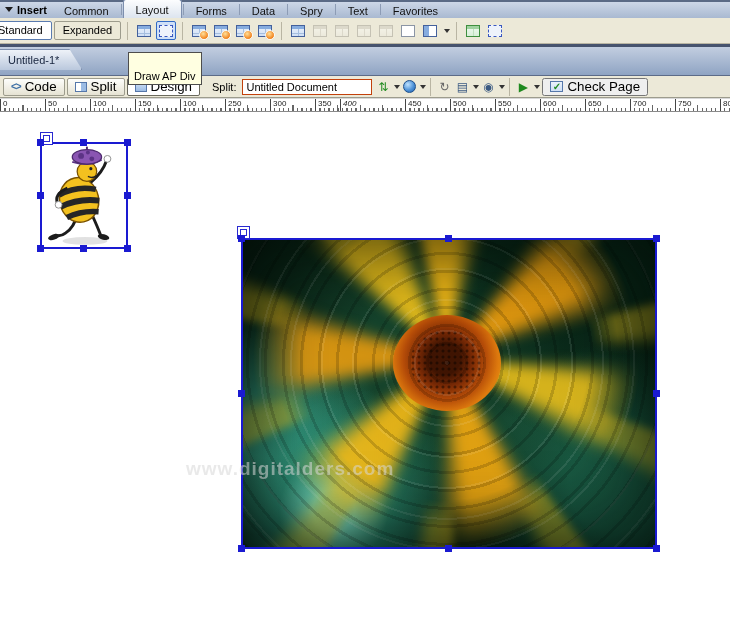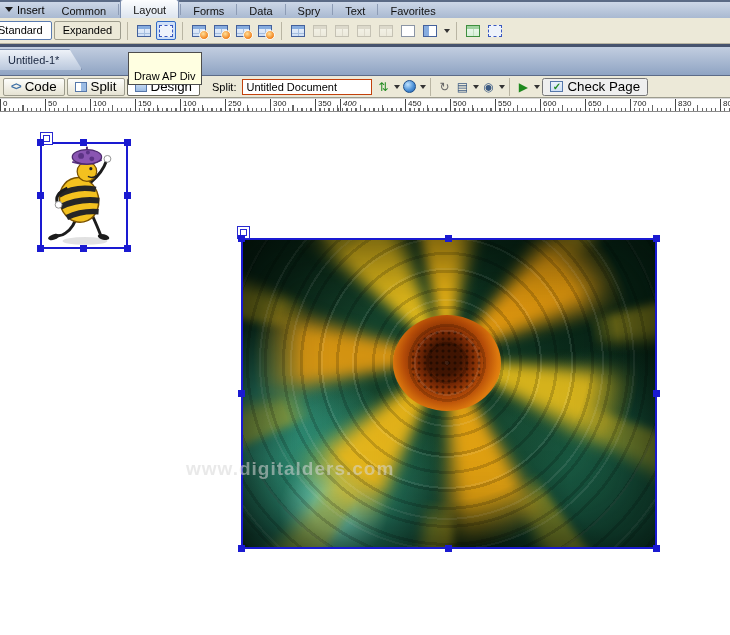--- a/index.html
+++ b/index.html
@@ -11,21 +11,21 @@
   }
 
   
   .top-strip { height:2px; background:#5a6a85; }
 
   
   .insert-bar {
     height:16px; background:linear-gradient(#ccd7e7,#a9b9d1);
     display:flex; align-items:flex-end; padding:0 3px; position:relative;
   }
-  .insert-menu { display:flex; align-items:center; gap:4px; font-weight:normal; padding:0 6px 2px 2px; }
+  .insert-menu { display:flex; align-items:center; gap:4px; font-weight:bold; padding:0 6px 2px 2px; }
   .tri-down { width:0; height:0; border:4px solid transparent; border-top:5px solid #1c1c1c; margin-top:4px; }
   .ins-tabs { display:flex; align-items:flex-end; height:100%; }
   .ins-tab { padding:2px 11px 1px; color:#101010; cursor:default; }
   .ins-tab.active {
     background:linear-gradient(#fcfdfe,#dde5ef);
     border:1px solid #7d8fae; border-bottom:none;
     border-radius:3px 3px 0 0; padding:4px 12px 2px;
   }
   .ins-sep { width:1px; height:11px; background:#8d9cb5; margin:0 1px 3px; }
 
@@ -344,21 +344,21 @@
     <span class="ruler-label" style="left: 225px;">250</span>
     <span class="ruler-label" style="left: 270px;">300</span>
     <span class="ruler-label" style="left: 315px;">350</span>
     <span class="ruler-label" style="left: 340px; font-style: italic;">400</span>
     <span class="ruler-label" style="left: 405px;">450</span>
     <span class="ruler-label" style="left: 450px;">500</span>
     <span class="ruler-label" style="left: 495px;">550</span>
     <span class="ruler-label" style="left: 540px;">600</span>
     <span class="ruler-label" style="left: 585px;">650</span>
     <span class="ruler-label" style="left: 630px;">700</span>
-    <span class="ruler-label" style="left: 675px;">830</span>
+    <span class="ruler-label" style="left: 675px;">750</span>
     <span class="ruler-label" style="left: 720px;">800</span>
   </div>
 
 <div class="canvas">
 
   <div class="ap-sel bee-box">
     <div class="ap-anchor"></div>
     <svg viewBox="0 0 86 105" width="84" height="103" style="display:block">
       <ellipse cx="44" cy="99" rx="23" ry="4" fill="#c9c9c9" opacity="0.55"></ellipse>
       <path d="M36 72 Q33 85 24 91 Q19 95 13 93" stroke="#1c1c1c" stroke-width="3" fill="none"></path>

